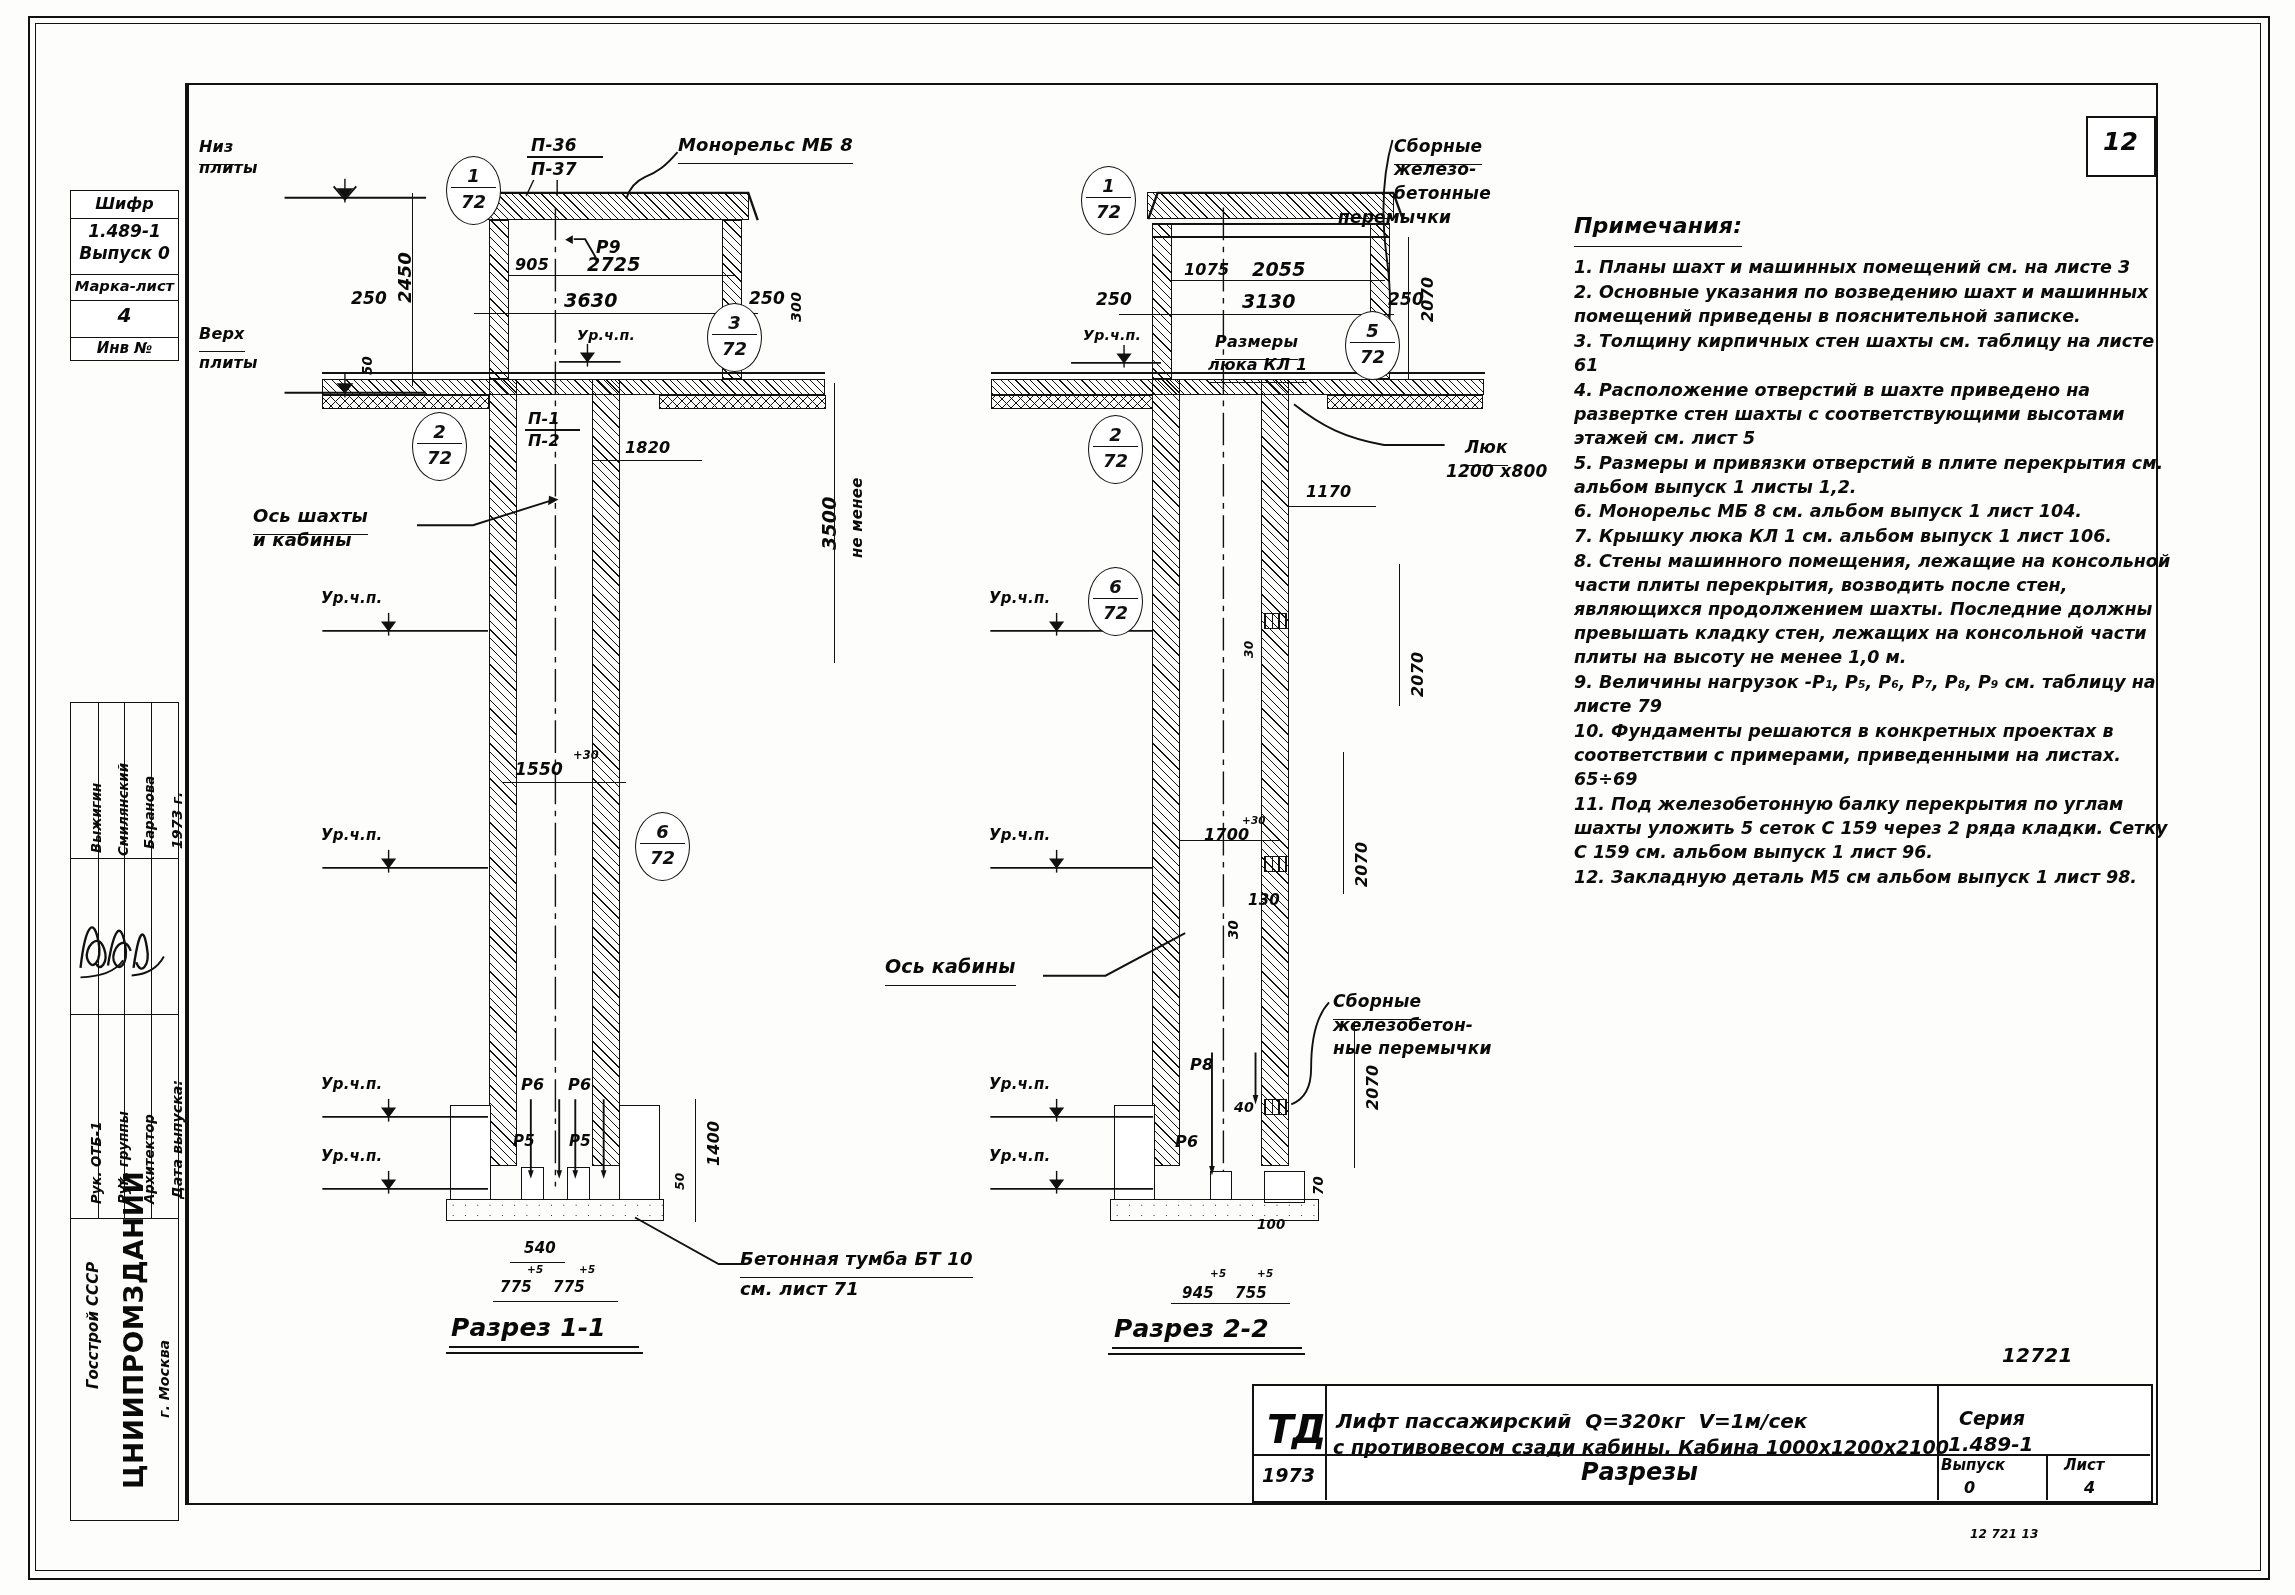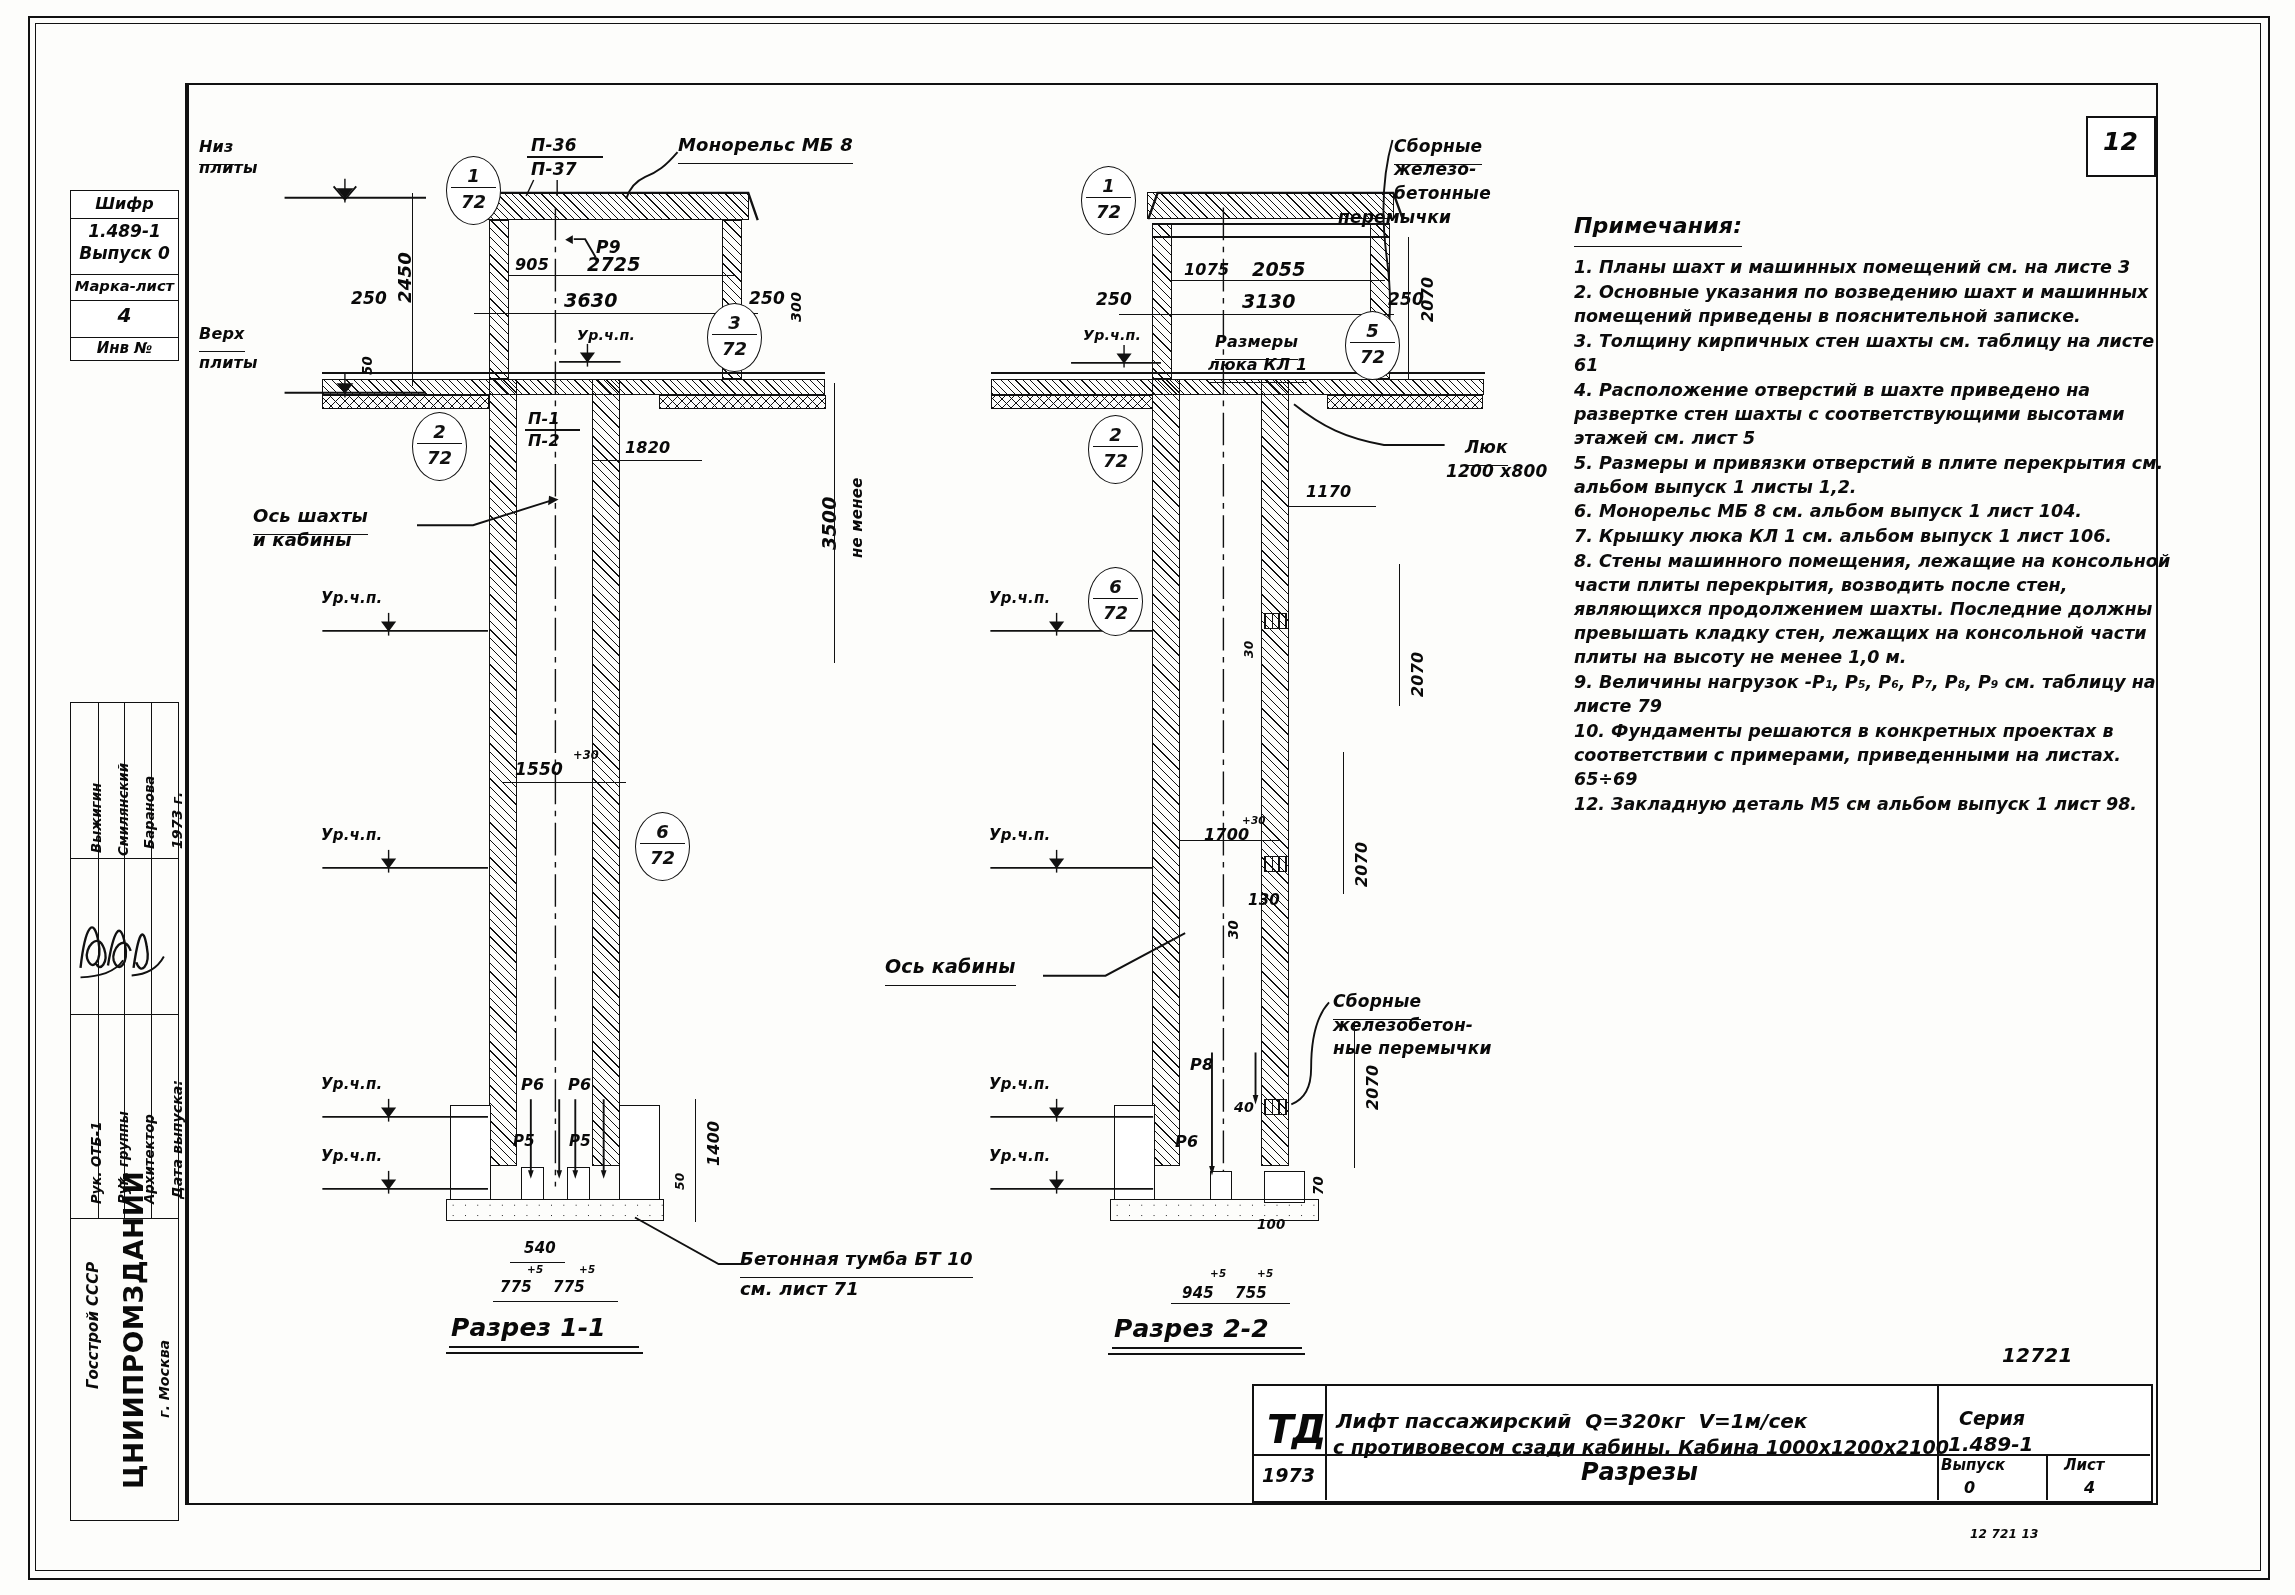--- a/index.html
+++ b/index.html
@@ -120,20 +120,21 @@
       <div style="font-family: &quot;DejaVu Sans&quot;, sans-serif; font-style: italic; font-weight: 700; font-size: 17.5px; line-height: 24px; color: rgb(11, 11, 11); margin-bottom: 0.9px;">1. Планы шахт и машинных помещений см. на листе 3</div>
       <div style="font-family: &quot;DejaVu Sans&quot;, sans-serif; font-style: italic; font-weight: 700; font-size: 17.5px; line-height: 24px; color: rgb(11, 11, 11); margin-bottom: 0.9px;">2. Основные указания по возведению шахт и машинных помещений приведены в пояснительной записке.</div>
       <div style="font-family: &quot;DejaVu Sans&quot;, sans-serif; font-style: italic; font-weight: 700; font-size: 17.5px; line-height: 24px; color: rgb(11, 11, 11); margin-bottom: 0.9px;">3. Толщину кирпичных стен шахты см. таблицу на листе 61</div>
       <div style="font-family: &quot;DejaVu Sans&quot;, sans-serif; font-style: italic; font-weight: 700; font-size: 17.5px; line-height: 24px; color: rgb(11, 11, 11); margin-bottom: 0.9px;">4. Расположение отверстий в шахте приведено на развертке стен шахты с соответствующими высотами этажей см. лист 5</div>
       <div style="font-family: &quot;DejaVu Sans&quot;, sans-serif; font-style: italic; font-weight: 700; font-size: 17.5px; line-height: 24px; color: rgb(11, 11, 11); margin-bottom: 0.9px;">5. Размеры и привязки отверстий в плите перекрытия см. альбом выпуск 1 листы 1,2.</div>
       <div style="font-family: &quot;DejaVu Sans&quot;, sans-serif; font-style: italic; font-weight: 700; font-size: 17.5px; line-height: 24px; color: rgb(11, 11, 11); margin-bottom: 0.9px;">6. Монорельс МБ 8 см. альбом выпуск 1 лист 104.</div>
       <div style="font-family: &quot;DejaVu Sans&quot;, sans-serif; font-style: italic; font-weight: 700; font-size: 17.5px; line-height: 24px; color: rgb(11, 11, 11); margin-bottom: 0.9px;">7. Крышку люка КЛ 1 см. альбом выпуск 1 лист 106.</div>
       <div style="font-family: &quot;DejaVu Sans&quot;, sans-serif; font-style: italic; font-weight: 700; font-size: 17.5px; line-height: 24px; color: rgb(11, 11, 11); margin-bottom: 0.9px;">8. Стены машинного помещения, лежащие на консольной части плиты перекрытия, возводить после стен, являющихся продолжением шахты. Последние должны превышать кладку стен, лежащих на консольной части плиты на высоту не менее 1,0 м.</div>
       <div style="font-family: &quot;DejaVu Sans&quot;, sans-serif; font-style: italic; font-weight: 700; font-size: 17.5px; line-height: 24px; color: rgb(11, 11, 11); margin-bottom: 0.9px;">9. Величины нагрузок -Р₁, Р₅, Р₆, Р₇, Р₈, Р₉ см. таблицу на листе 79</div>
       <div style="font-family: &quot;DejaVu Sans&quot;, sans-serif; font-style: italic; font-weight: 700; font-size: 17.5px; line-height: 24px; color: rgb(11, 11, 11); margin-bottom: 0.9px;">10. Фундаменты решаются в конкретных проектах в соответствии с примерами, приведенными на листах. 65÷69</div>
+      <div style="font-family: &quot;DejaVu Sans&quot;, sans-serif; font-style: italic; font-weight: 700; font-size: 17.5px; line-height: 24px; color: rgb(11, 11, 11); margin-bottom: 0.9px;">11. Под железобетонную балку перекрытия по углам шахты уложить 5 сеток С 159 через 2 ряда кладки. Сетку С 159 см. альбом выпуск 1 лист 96.</div>
       <div style="font-family: &quot;DejaVu Sans&quot;, sans-serif; font-style: italic; font-weight: 700; font-size: 17.5px; line-height: 24px; color: rgb(11, 11, 11); margin-bottom: 0.9px;">12. Закладную деталь М5 см альбом выпуск 1 лист 98.</div>
     </div>
 
   <div style="position:absolute;left:0;top:0;">
 
     <div class="slab" style="left:484px;top:192px;width:265px;height:27.5px;"></div>
     <svg width="294" height="33" style="left:474px;top:190px;" viewBox="0 0 620 70">
       <polyline points="20,64 40,6 580,6 600,64" stroke-width="5"></polyline>
     </svg>
 

